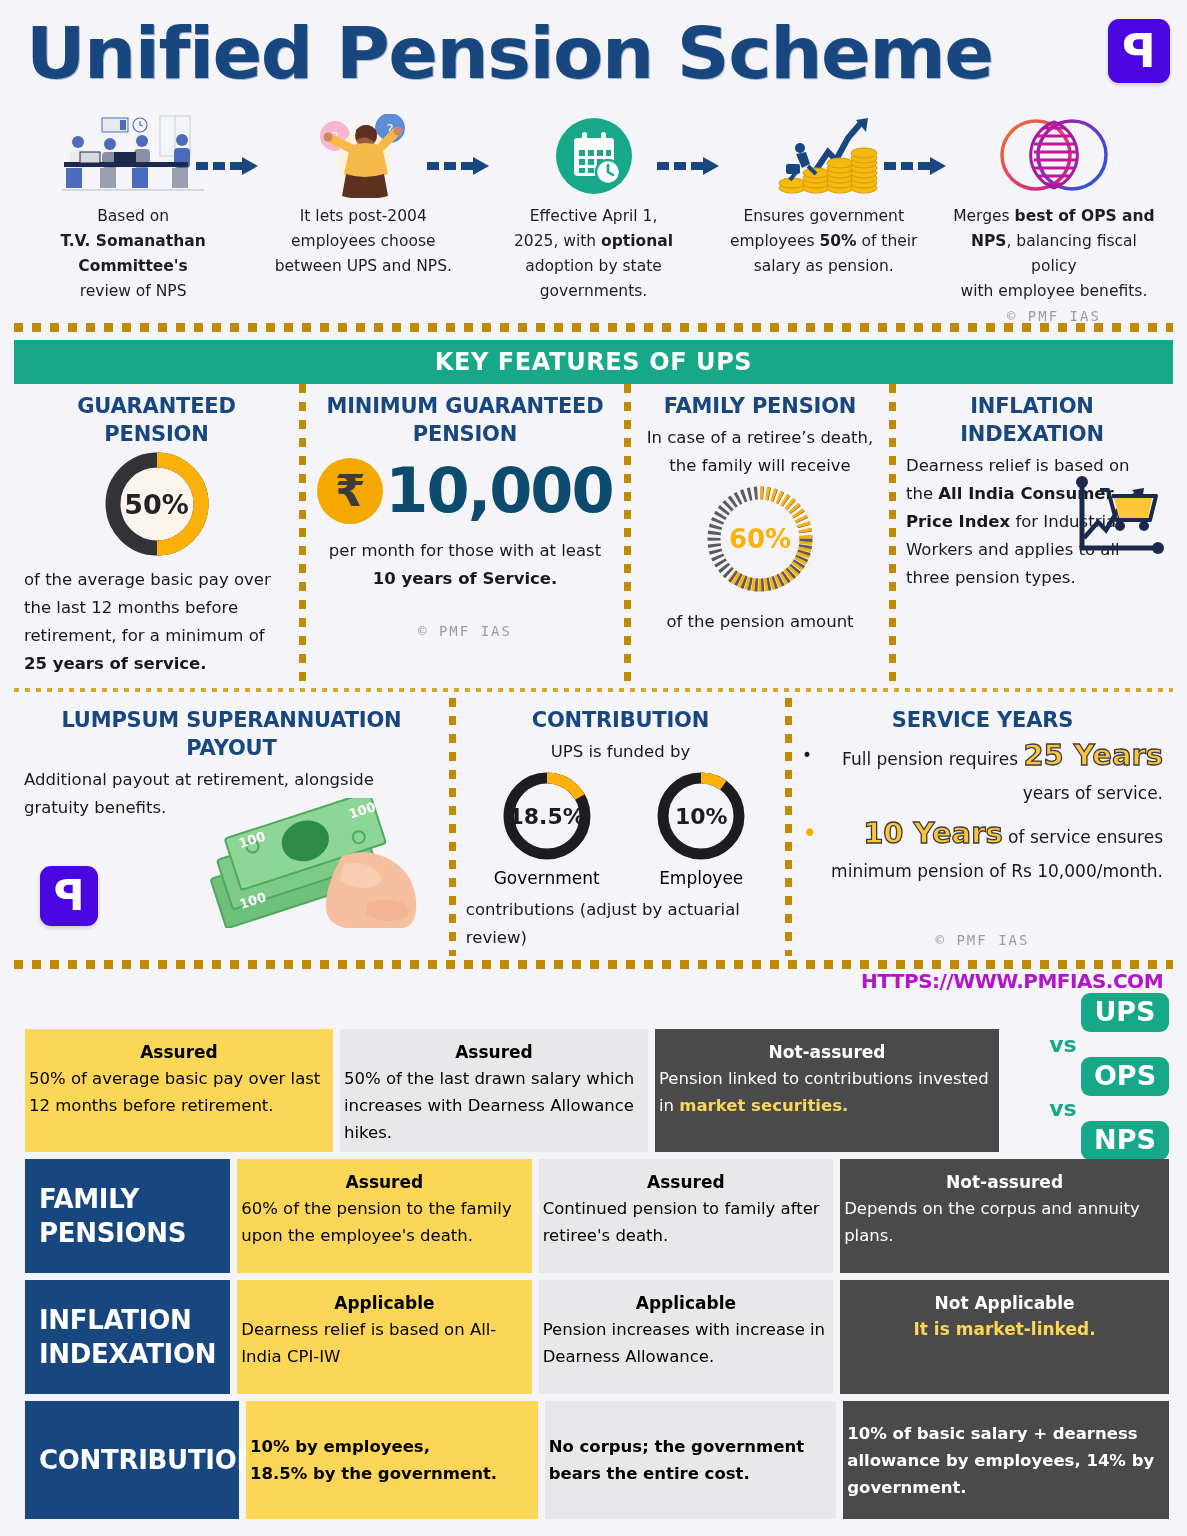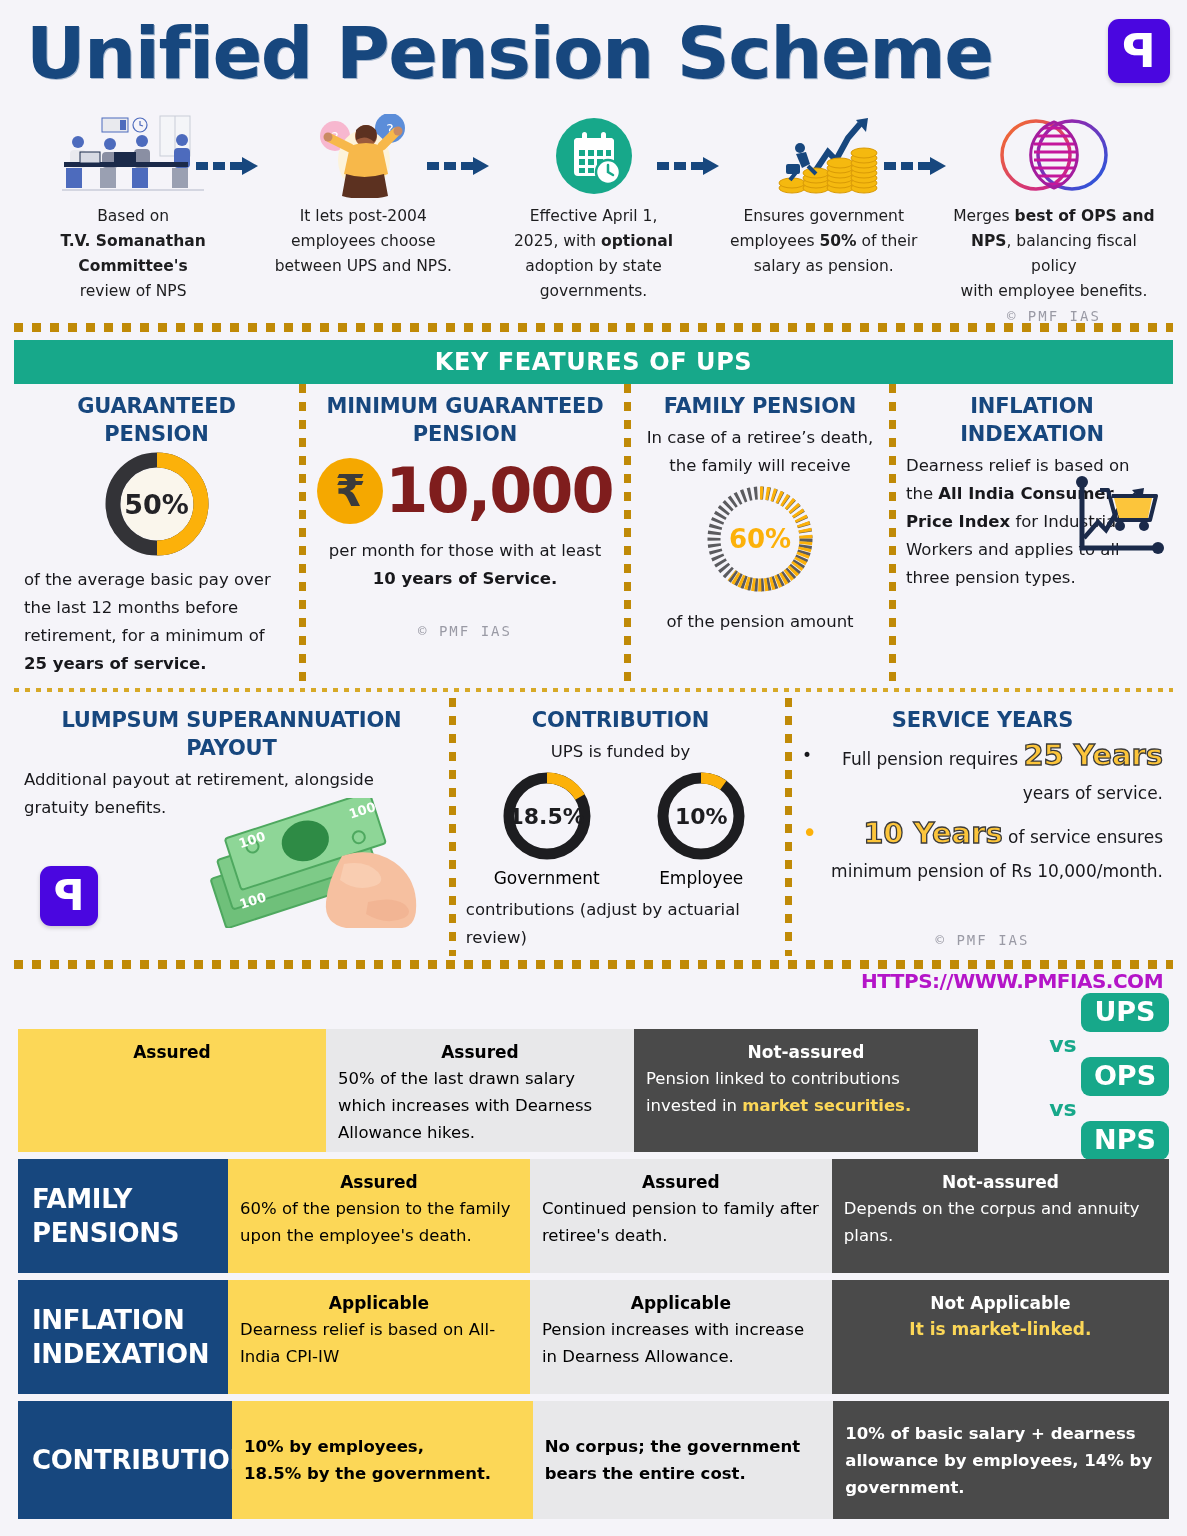--- a/index.html
+++ b/index.html
@@ -97,21 +97,21 @@
   }
 
   .rupee-line { display: flex; align-items: center; justify-content: center; gap: 2px; margin: 6px 0 10px; }
   .rupee-coin {
     width: 66px; height: 66px; border-radius: 50%; background: #f5a800;
     display: flex; align-items: center; justify-content: center;
     font-size: 44px; font-weight: 800; color: #3b3b3b; font-family: "DejaVu Sans", sans-serif;
   }
   .big-amount {
     font-family: "DejaVu Sans", sans-serif; font-size: 62px; font-weight: 800;
-    color: #7f1d1d; letter-spacing: -2px; text-align: right;
+    color: #0c4a6e; letter-spacing: -2px; text-align: right;
   }
 
   
   .feat2 h3 { font-size: 21px; }
   .pill-years {
     display: inline-block; font-family: "DejaVu Sans", sans-serif;
     font-weight: 800; font-size: 29px; color: #fcc53b;
     -webkit-text-stroke: 1.3px #3a3a3a; letter-spacing: 0px;
   }
   .bullets { font-family: "DejaVu Sans", sans-serif; font-size: 17px; line-height: 34px; color: #18181c; }
@@ -128,21 +128,21 @@
     padding: 3px 13px 5px; text-align: center;
   }
   .vs {
     font-family: "DejaVu Sans", sans-serif; font-weight: 800; font-size: 22px;
     color: #17a88a; text-align: center;
   }
 
   
   .tbl { padding: 0 18px; }
   .trow { display: flex; margin-bottom: 7px; }
-  .cell { padding: 10px 12px; }
+  .cell { padding: 10px 4px; margin-left: 7px; }
   .c-label {
     width: 214px; background: #17477e; color: #fff;
     font-family: "DejaVu Sans", sans-serif; font-weight: 800; font-size: 26px;
     letter-spacing: -.3px; line-height: 34px; display: flex; align-items: center;
     padding-left: 14px;
   }
   .c-ups  { width: 308px; background: #fcd757; }
   .c-ops  { width: 308px; background: #e8e8ea; }
   .c-nps  { width: 344px; background: #4a4a4a; color: #fff; }
   .cell .hd {
@@ -524,20 +524,21 @@
     <div style="width:88px;display:flex;justify-content:center">
       <div class="tagbox">NPS</div>
     </div>
   </div>
 
   <div class="tbl">
 
     <div class="trow" style="height:123px">
       <div class="cell c-ups">
         <div class="hd">Assured</div>
+        <div class="bd">50% of average basic pay over last 12 months before retirement.</div>
       </div>
       <div class="cell c-ops">
         <div class="hd">Assured</div>
         <div class="bd">50% of the last drawn salary which increases with Dearness Allowance hikes.</div>
       </div>
       <div class="cell c-nps">
         <div class="hd">Not-assured</div>
         <div class="bd"><span>Pension linked to contributions invested in </span><span class="hl">market securities.</span></div>
       </div>
     </div>

